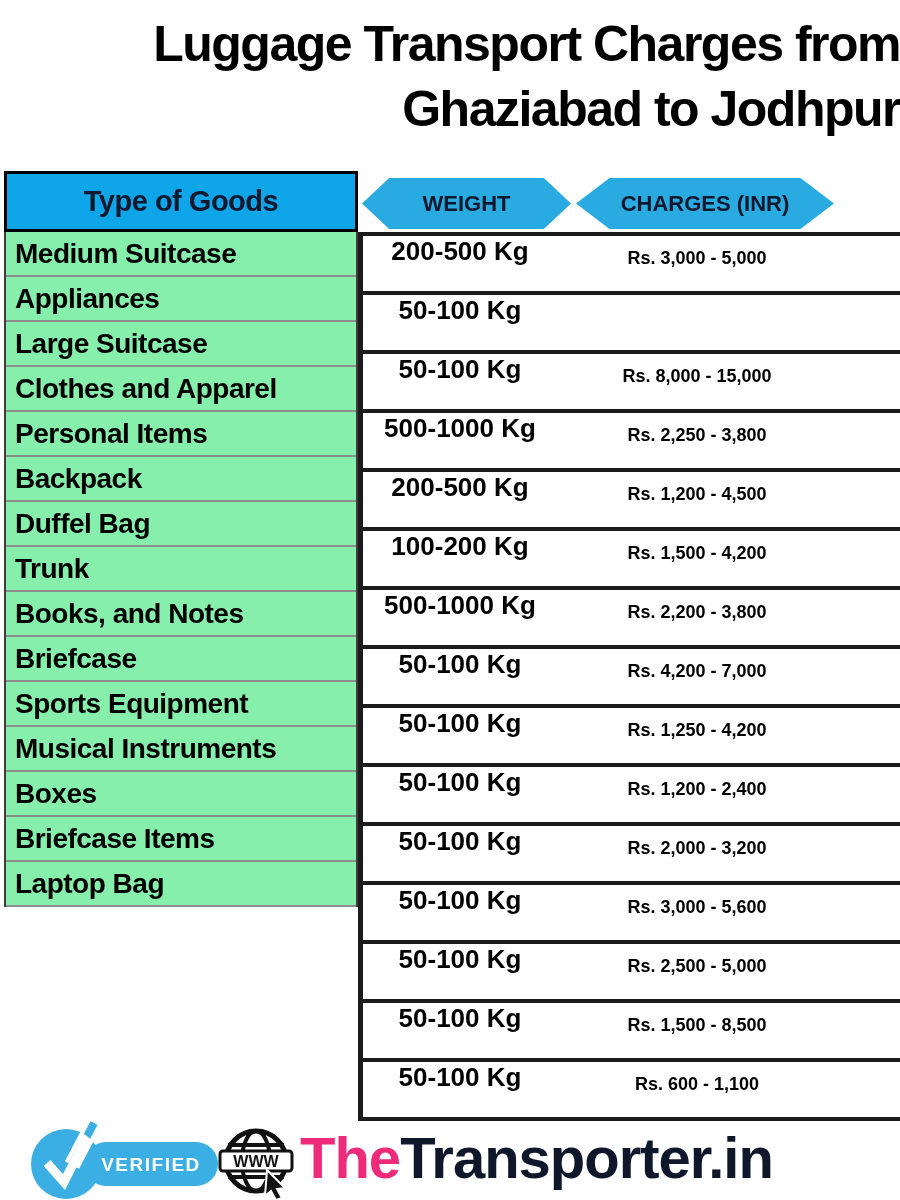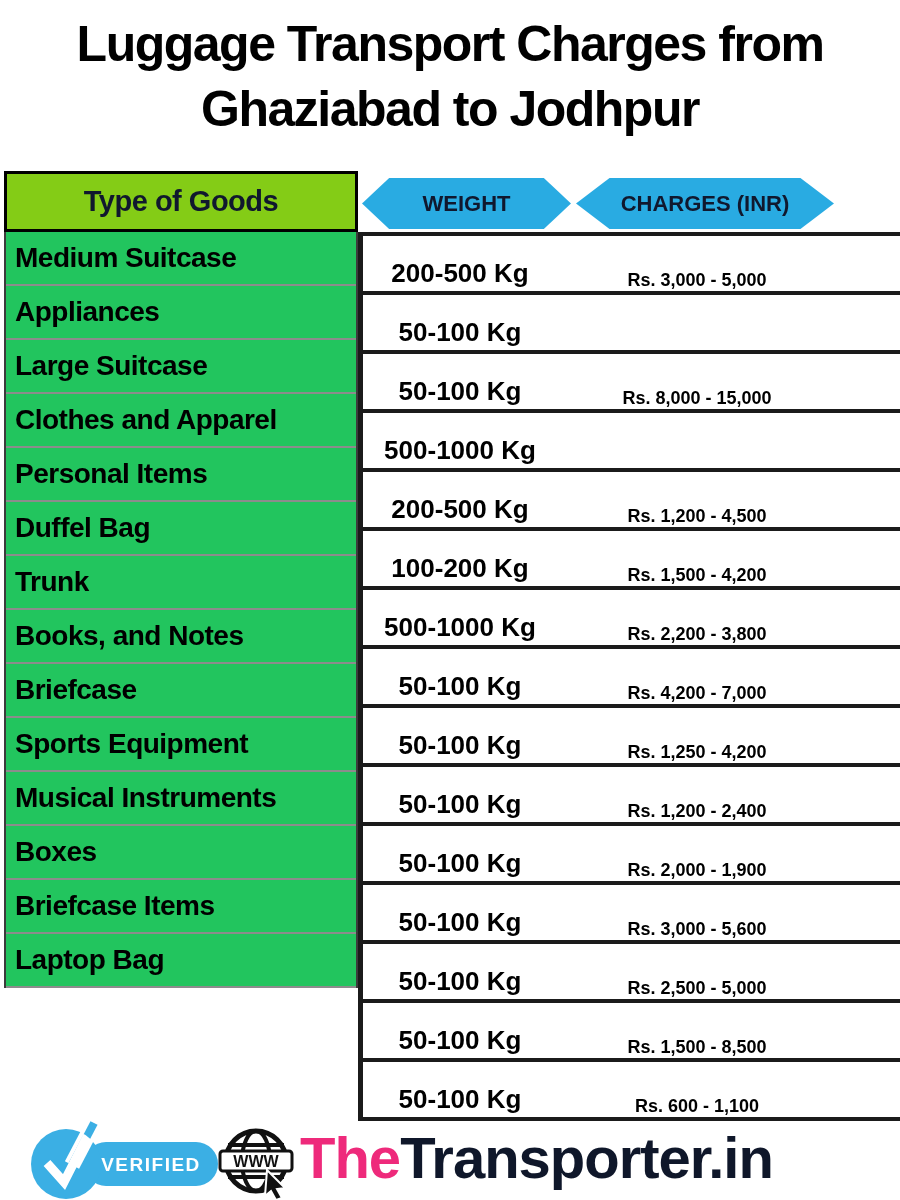--- a/index.html
+++ b/index.html
@@ -2,57 +2,57 @@
 <html><head>
 <meta charset="utf-8">
 <style>
   html,body{margin:0;padding:0;}
   body{
     width:900px;height:1200px;position:relative;overflow:hidden;
     background:#ffffff;font-family:"Liberation Sans",sans-serif;
   }
   
   .title{
-    position:absolute;top:12px;left:0;width:900px;text-align:center;
+    position:absolute;top:12px;left:0;width:900px;text-align:right;
     font-weight:bold;font-size:50px;line-height:65px;color:#000;
     letter-spacing:-1.5px;
   }
   
   .goods-col{position:absolute;left:4px;top:171px;width:354px;}
   .goods-header{
-    height:61px;box-sizing:border-box;background:#84cc16;
+    height:61px;box-sizing:border-box;background:#0ea5e9;
     border:3px solid #000;display:flex;align-items:center;justify-content:center;
     font-size:29px;font-weight:bold;color:#10182e;letter-spacing:-0.5px;
   }
   .goods-rows{
     border-left:2px solid #3c3c3c;border-right:2px solid #3c3c3c;
   }
   .goods-cell{
-    height:54px;box-sizing:border-box;border-bottom:2px solid #8c8c8c;
+    height:45px;box-sizing:border-box;border-bottom:2px solid #8c8c8c;
     display:flex;align-items:center;padding-left:9px;
     font-size:28px;font-weight:bold;color:#000;letter-spacing:-0.5px;
-    background:#22c55e;
+    background:#86efac;
   }
   
   .hex{
     position:absolute;top:178px;height:51px;background:#29abe2;
     display:flex;align-items:center;justify-content:center;
     font-weight:bold;font-size:22px;color:#10182e;
     clip-path:polygon(0% 50%,13% 0%,87% 0%,100% 50%,87% 100%,13% 100%);
   }
   .hex-weight{left:362px;width:209px;}
   .hex-charges{left:576px;width:258px;}
   
   .rates{
     position:absolute;left:358px;top:232px;width:542px;box-sizing:border-box;
     border-top:4px solid #1b1b1b;border-left:5px solid #1b1b1b;
   }
   .rate-row{
     height:59px;box-sizing:border-box;border-bottom:4px solid #1b1b1b;
-    display:flex;align-items:flex-end;background:#fff;
+    display:flex;align-items:flex-start;background:#fff;
   }
   .weight-cell{
     width:194px;text-align:center;font-weight:bold;font-size:26px;color:#000;
     padding-bottom:2px;
   }
   .charges-cell{
     width:280px;text-align:center;font-weight:bold;font-size:18px;color:#000;
     box-sizing:border-box;padding-top:12px;
   }
   
@@ -78,20 +78,21 @@
 <div class="hex hex-charges">CHARGES (INR)</div>
 
 <div class="goods-col">
   <div class="goods-header">Type of Goods</div>
   <div class="goods-rows">
       <div class="goods-cell">Medium Suitcase</div>
       <div class="goods-cell">Appliances</div>
       <div class="goods-cell">Large Suitcase</div>
       <div class="goods-cell">Clothes and Apparel</div>
       <div class="goods-cell">Personal Items</div>
+      <div class="goods-cell">Backpack</div>
       <div class="goods-cell">Duffel Bag</div>
       <div class="goods-cell">Trunk</div>
       <div class="goods-cell">Books, and Notes</div>
       <div class="goods-cell">Briefcase</div>
       <div class="goods-cell">Sports Equipment</div>
       <div class="goods-cell">Musical Instruments</div>
       <div class="goods-cell">Boxes</div>
       <div class="goods-cell">Briefcase Items</div>
       <div class="goods-cell">Laptop Bag</div>
     </div>
@@ -104,20 +105,21 @@
     </div>
     <div class="rate-row">
       <div class="weight-cell">50-100 Kg</div>
     </div>
     <div class="rate-row">
       <div class="weight-cell">50-100 Kg</div>
       <div class="charges-cell">Rs. 8,000 - 15,000</div>
     </div>
     <div class="rate-row">
       <div class="weight-cell">500-1000 Kg</div>
+      <div class="charges-cell">Rs. 2,250 - 3,800</div>
     </div>
     <div class="rate-row">
       <div class="weight-cell">200-500 Kg</div>
       <div class="charges-cell">Rs. 1,200 - 4,500</div>
     </div>
     <div class="rate-row">
       <div class="weight-cell">100-200 Kg</div>
       <div class="charges-cell">Rs. 1,500 - 4,200</div>
     </div>
     <div class="rate-row">
@@ -131,21 +133,21 @@
     <div class="rate-row">
       <div class="weight-cell">50-100 Kg</div>
       <div class="charges-cell">Rs. 1,250 - 4,200</div>
     </div>
     <div class="rate-row">
       <div class="weight-cell">50-100 Kg</div>
       <div class="charges-cell">Rs. 1,200 - 2,400</div>
     </div>
     <div class="rate-row">
       <div class="weight-cell">50-100 Kg</div>
-      <div class="charges-cell">Rs. 2,000 - 1,900</div>
+      <div class="charges-cell">Rs. 2,000 - 3,200</div>
     </div>
     <div class="rate-row">
       <div class="weight-cell">50-100 Kg</div>
       <div class="charges-cell">Rs. 3,000 - 5,600</div>
     </div>
     <div class="rate-row">
       <div class="weight-cell">50-100 Kg</div>
       <div class="charges-cell">Rs. 2,500 - 5,000</div>
     </div>
     <div class="rate-row">

